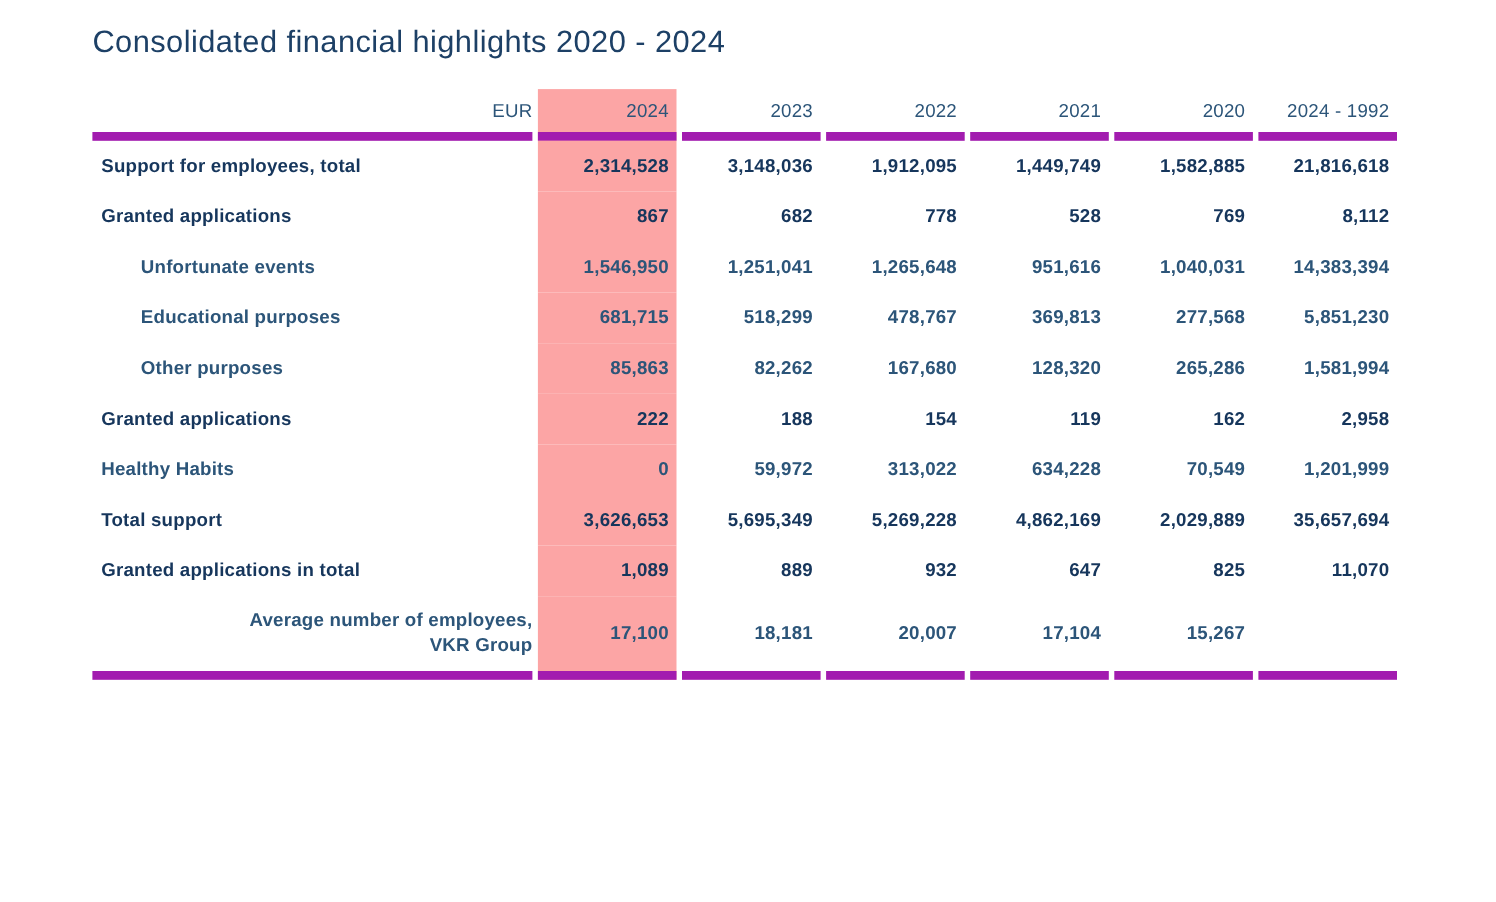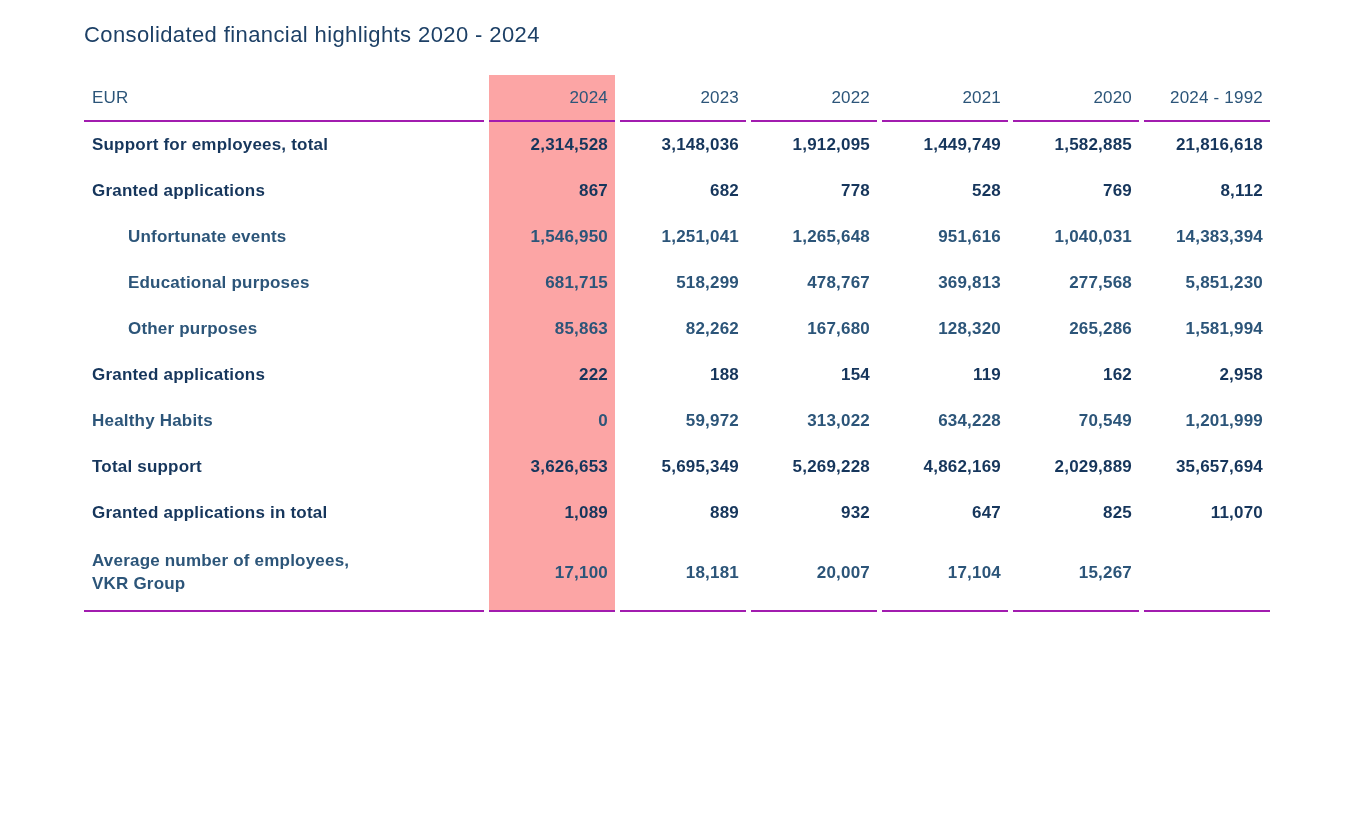--- a/index.html
+++ b/index.html
@@ -5,21 +5,21 @@
   * { margin: 0; padding: 0; box-sizing: border-box; }
   html, body {
     width: 1360px; height: 820px;
     background: #ffffff;
     font-family: "Liberation Sans", sans-serif;
     overflow: hidden;
   }
   .page { padding-top: 22px; }
   .title {
     margin-left: 84px;
-    font-size: 22px;
+    font-size: 28px;
     font-weight: 400;
     letter-spacing: 0.4px;
     color: #1d4066;
   }
   .fin-table {
     margin-left: 79px;
     margin-top: 27px;
     border-collapse: separate;
     border-spacing: 5px 0;
     table-layout: fixed;
@@ -35,21 +35,21 @@
   }
   tr.hdr td { height: 47px; }
   tr.last td { height: 76px; }
   td.label { text-align: left; padding-left: 8px; }
   td.num   { text-align: right; padding-right: 7px; }
   .r   { color: #2c5579; font-weight: 700; }
   .b   { color: #16365c; font-weight: 700; }
   .h   { color: #2c5579; font-weight: 400; }
   td.ind { padding-left: 44px; }
   td.hl { background: #fca5a5; }
-  td.bb { border-bottom: 2px solid #a21caf; }
+  td.bb { border-bottom: 8px solid #a21caf; text-align: right; }
   .wrap-label {
     display: inline-block;
     max-width: 290px;
     white-space: normal;
     line-height: 1.35;
     vertical-align: middle;
   }
 </style>
 </head>
 <body>

